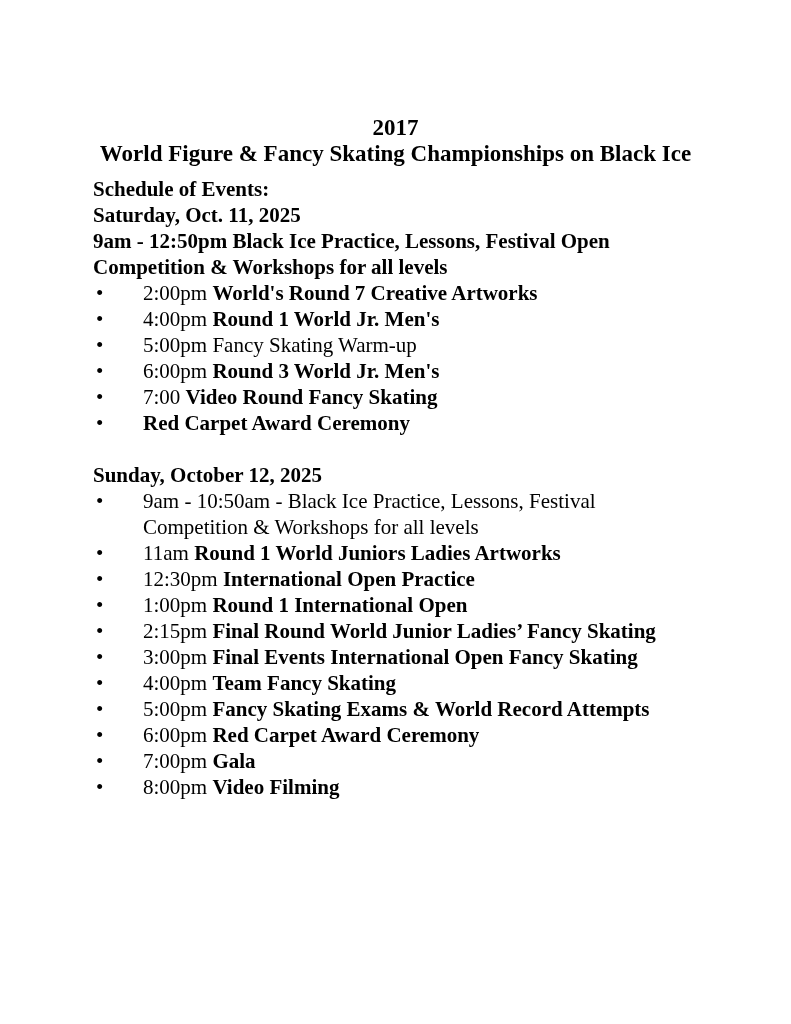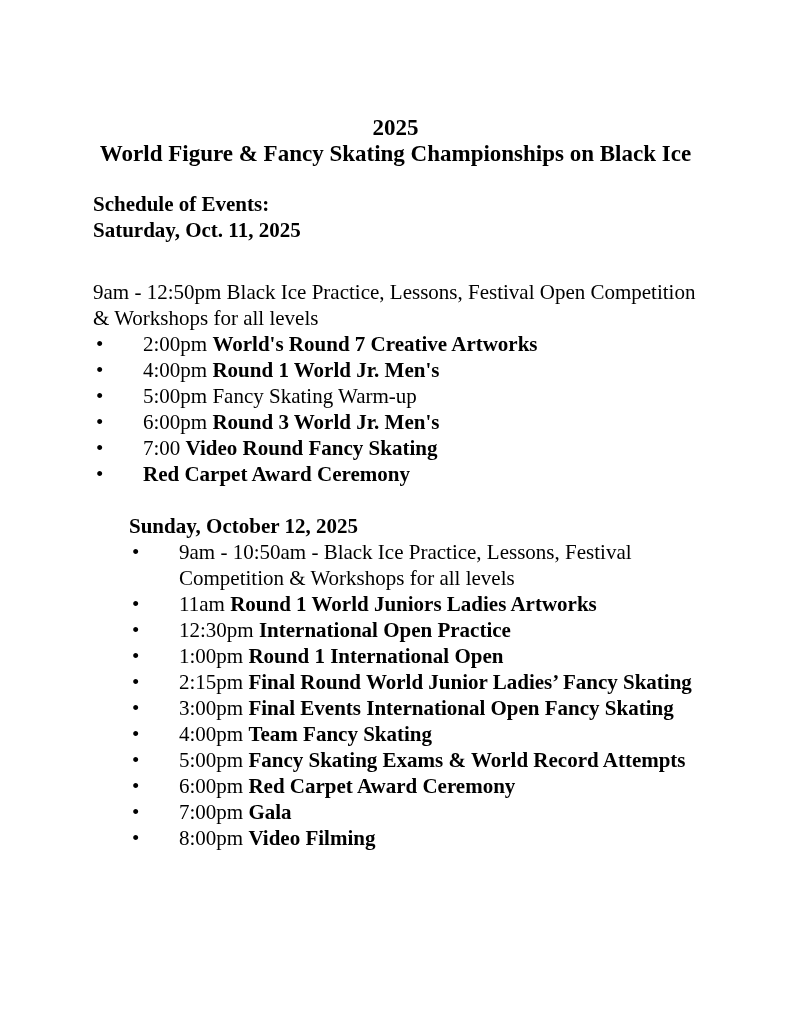--- a/index.html
+++ b/index.html
@@ -18,46 +18,46 @@
     background: #ffffff;
   }
   .title-block {
     text-align: center;
     font-weight: bold;
     font-size: 23px;
     line-height: 26px;
   }
   .schedule-heading {
     font-weight: bold;
-    margin-top: 24px;
+    margin-top: 9px;
   }
   .day-heading { font-weight: bold; }
-  .day-section-gap { margin-top: 26px; margin-left: 36px; }
-  .day-intro { font-weight: normal; margin-top: 36px; }
+  .day-section-gap { margin-top: 26px; }
+  .day-intro { font-weight: bold; }
   ul.event-list { list-style: none; }
   li.event-item {
     position: relative;
     padding-left: 50px;
   }
   .bullet {
     position: absolute;
     left: 3px; top: 0;
     font-size: 21px;
   }
   .event-time { font-weight: normal; }
   .event-title { font-weight: normal; }
   .event-title.bold { font-weight: bold; }
 </style>
 </head>
 <body>
 
 <div class="page">
 
   <div class="title-block">
-    <div>2025</div>
+    <div>2017</div>
     <div>World Figure &amp; Fancy Skating Championships on Black Ice</div>
   </div>
 
   <div class="schedule-heading">Schedule of Events:</div>
 
   <section>
     <div class="day-heading">Saturday, Oct. 11, 2025</div>
     <p class="day-intro">9am - 12:50pm Black Ice Practice, Lessons, Festival Open Competition &amp; Workshops for all levels</p>
     <ul class="event-list">
         <li class="event-item">

